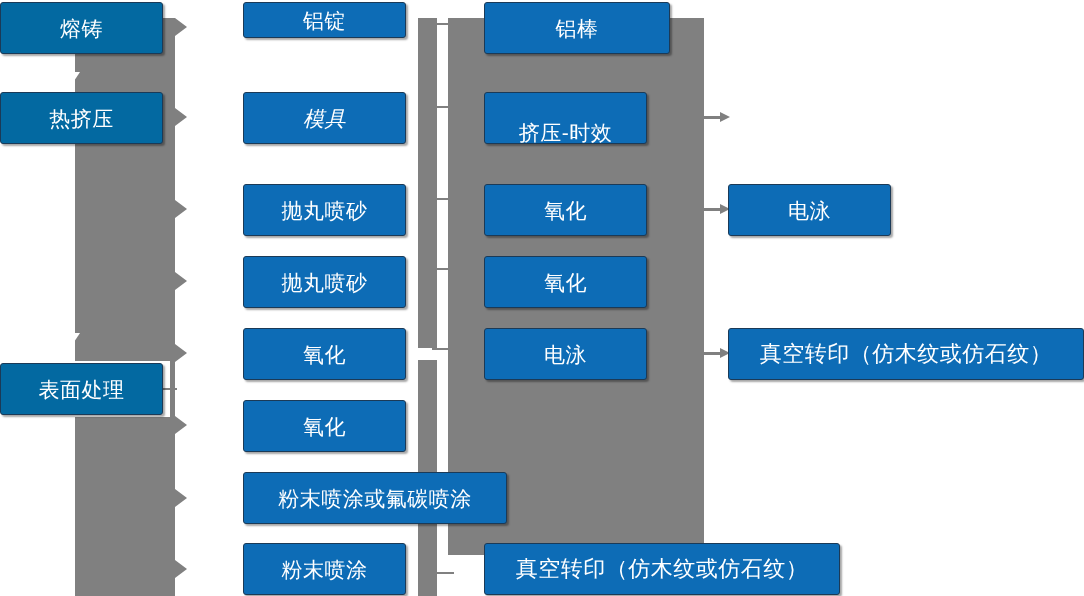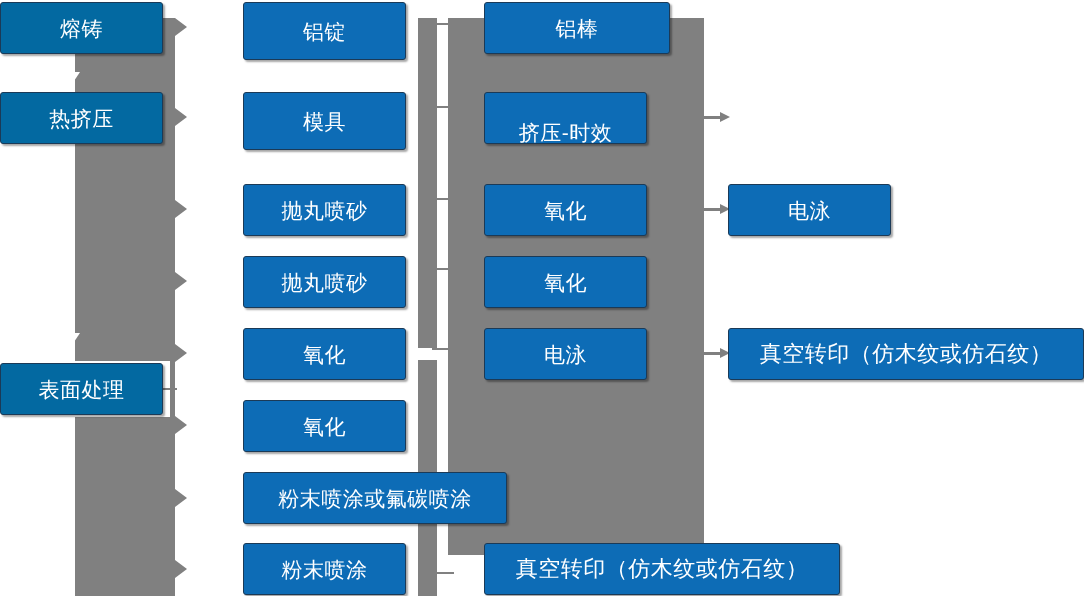--- a/index.html
+++ b/index.html
@@ -135,24 +135,24 @@
   <div class="node dark" style="left:0px; top:2px; width:163px; height:52px;">
     <span>熔铸</span>
   </div>
   <div class="node dark" style="left:0px; top:92px; width:163px; height:52px;">
     <span>热挤压</span>
   </div>
   <div class="node dark" style="left:0px; top:363px; width:163px; height:52px;">
     <span>表面处理</span>
   </div>
 
-  <div class="node mid" style="left:243px; top:2px; width:163px; height:58px;">
+  <div class="node mid" style="left:243px; top:2px; width:163px; height:36px;">
     <span>铝锭</span>
   </div>
-  <div class="node mid" style="left:243px; top:92px; width:163px; height:58px;">
+  <div class="node mid" style="left:243px; top:92px; width:163px; height:52px;font-style:italic;">
     <span>模具</span>
   </div>
   <div class="node mid" style="left:243px; top:184px; width:163px; height:52px;">
     <span>抛丸喷砂</span>
   </div>
   <div class="node mid" style="left:243px; top:256px; width:163px; height:52px;">
     <span>抛丸喷砂</span>
   </div>
   <div class="node mid" style="left:243px; top:328px; width:163px; height:52px;">
     <span>氧化</span>

